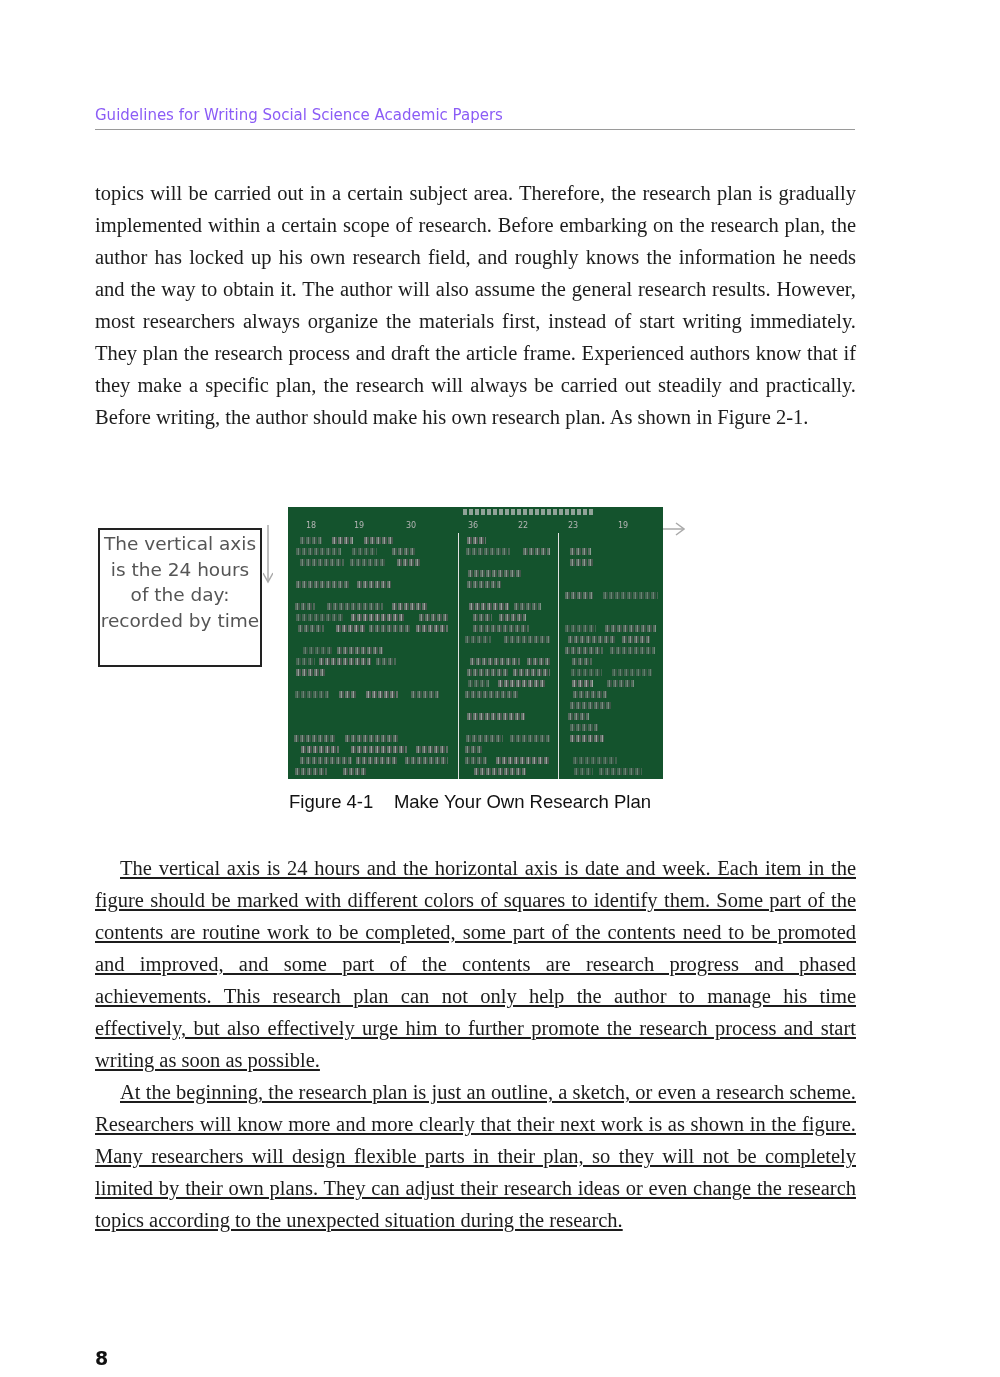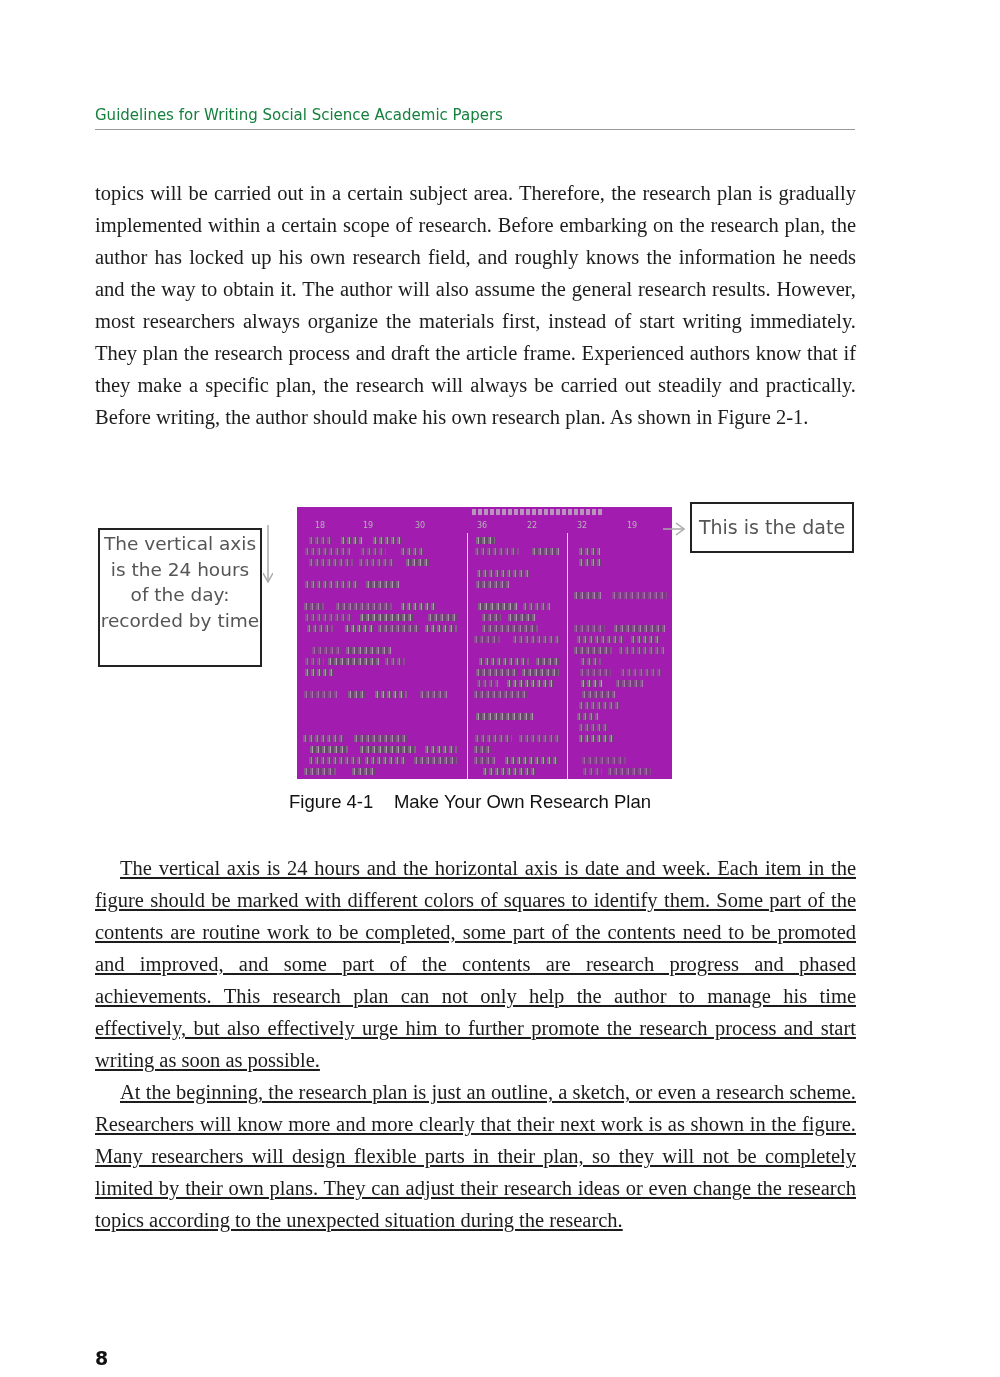--- a/index.html
+++ b/index.html
@@ -1,19 +1,19 @@
 <!DOCTYPE html>
 <html><head>
 <meta charset="utf-8">
 <style>
   html, body { margin: 0; padding: 0; background: #ffffff; }
   body { width: 1000px; height: 1377px; position: relative; overflow: hidden; }
   .running-head {
     position: absolute; left: 95px; top: 106px; width: 760px;
-    font-family: "DejaVu Sans", sans-serif; font-size: 15px; color: #15803d;
+    font-family: "DejaVu Sans", sans-serif; font-size: 15px; color: #8b5cf6;
     padding-bottom: 5px; border-bottom: 1.5px solid #9a9a9a;
   }
   .body-text {
     position: absolute; left: 95px; width: 761px;
     font-family: "Liberation Serif", serif; font-size: 20.5px; line-height: 32px;
     color: #1c1c1c; text-align: justify;
   }
   .body-text p { margin: 0; }
   .indent { text-indent: 25px; text-decoration: underline; }
   #para1 { top: 177px; }
@@ -21,22 +21,22 @@
   .figure { position: absolute; left: 95px; top: 495px; width: 765px; height: 290px; }
   .callout {
     position: absolute; border: 2px solid #222; background: #fff;
     font-family: "DejaVu Sans", sans-serif; color: #555; text-align: center;
   }
   #callout-left { left: 3px; top: 33px; width: 160px; height: 134px; font-size: 18.5px; line-height: 25.5px; padding-top: 1px; }
   #callout-right { left: 595px; top: 7px; width: 160px; height: 47px; font-size: 19px; line-height: 47px; }
   .arrow-down { position: absolute; left: 168px; top: 30px; width: 10px; height: 60px; }
   .arrow-right { position: absolute; left: 568px; top: 27px; width: 22px; height: 14px; }
   .notebook {
-    position: absolute; left: 202px; top: 12px; width: 375px; height: 272px;
-    background: #a21caf; overflow: hidden;
+    position: absolute; left: 193px; top: 12px; width: 375px; height: 272px;
+    background: #14532d; overflow: hidden;
   }
   .nb-title { position: absolute; left: 175px; top: 2px; width: 130px; height: 6px; background: repeating-linear-gradient(90deg,#c6c6c6 0 4px,transparent 4px 6px); opacity: .7; }
   .nb-days { position: absolute; top: 14px; left: 8px; right: 0; height: 10px; font-family: "DejaVu Sans", sans-serif; font-size: 8px; color: #b5b5b5; }
   .nb-days span { position: absolute; }
   .nb-col { position: absolute; top: 26px; bottom: 0; border-left: 1px solid #e2e2e2; }
   .scrib { position: absolute; height: 7px; background: repeating-linear-gradient(90deg,#777 0 2px,#bbb 2px 3px,#555 3px 5px,transparent 5px 6px); opacity: .75; }
   .caption {
     position: absolute; left: 289px; top: 791px;
     font-family: "Liberation Sans", sans-serif; font-size: 18.5px; color: #111; white-space: pre;
   }
@@ -61,21 +61,21 @@
     <polyline points="0,48 5,57 10,48" fill="none" stroke="#aaa" stroke-width="1.5"></polyline>
   </svg>
   <div class="notebook">
     <div class="nb-title"></div>
     <div class="nb-days">
       <span style="left:10px">18</span>
       <span style="left:58px">19</span>
       <span style="left:110px">30</span>
       <span style="left:172px">36</span>
       <span style="left:222px">22</span>
-      <span style="left:272px">32</span>
+      <span style="left:272px">23</span>
       <span style="left:322px">19</span>
     </div>
     <div class="nb-col" style="left:170px"></div>
     <div class="nb-col" style="left:270px"></div>
     <div id="scribbles">
         <div class="scrib" style="left: 11.6079px; top: 30px; width: 22.619px; opacity: 0.55;"></div>
         <div class="scrib" style="left: 43.5454px; top: 30px; width: 21.1423px; opacity: 0.8;"></div>
         <div class="scrib" style="left: 75.7608px; top: 30px; width: 29.3776px; opacity: 0.76;"></div>
         <div class="scrib" style="left: 8.35078px; top: 41px; width: 44.8786px; opacity: 0.51;"></div>
         <div class="scrib" style="left: 63.9542px; top: 41px; width: 25.048px; opacity: 0.47;"></div>
@@ -163,21 +163,20 @@
         <div class="scrib" style="left: 282.336px; top: 228px; width: 33.8548px; opacity: 0.79;"></div>
         <div class="scrib" style="left: 284.688px; top: 250px; width: 44.177px; opacity: 0.45;"></div>
         <div class="scrib" style="left: 285.986px; top: 261px; width: 18.5669px; opacity: 0.46;"></div>
         <div class="scrib" style="left: 311.273px; top: 261px; width: 42.44px; opacity: 0.5;"></div>
       </div>
   </div>
   <svg class="arrow-right" viewBox="0 0 22 14">
     <line x1="0" y1="7" x2="20" y2="7" stroke="#aaa" stroke-width="1.5"></line>
     <polyline points="13,1 21,7 13,13" fill="none" stroke="#aaa" stroke-width="1.5"></polyline>
   </svg>
-  <div class="callout" id="callout-right">This is the date</div>
 </div>
 
 <div class="caption">Figure 4-1    Make Your Own Research Plan</div>
 
 <div class="body-text" id="para2">
   <p class="indent">The vertical axis is 24 hours and the horizontal axis is date and week. Each item in the figure should be marked with different colors of squares to identify them. Some part of the contents are routine work to be completed, some part of the contents need to be promoted and improved, and some part of the contents are research progress and phased achievements. This research plan can not only help the author to manage his time effectively, but also effectively urge him to further promote the research process and start writing as soon as possible.</p>
   <p class="indent">At the beginning, the research plan is just an outline, a sketch, or even a research scheme. Researchers will know more and more clearly that their next work is as shown in the figure. Many researchers will design flexible parts in their plan, so they will not be completely limited by their own plans. They can adjust their research ideas or even change the research topics according to the unexpected situation during the research.</p>
 </div>
 
 <div class="page-number">8</div>

